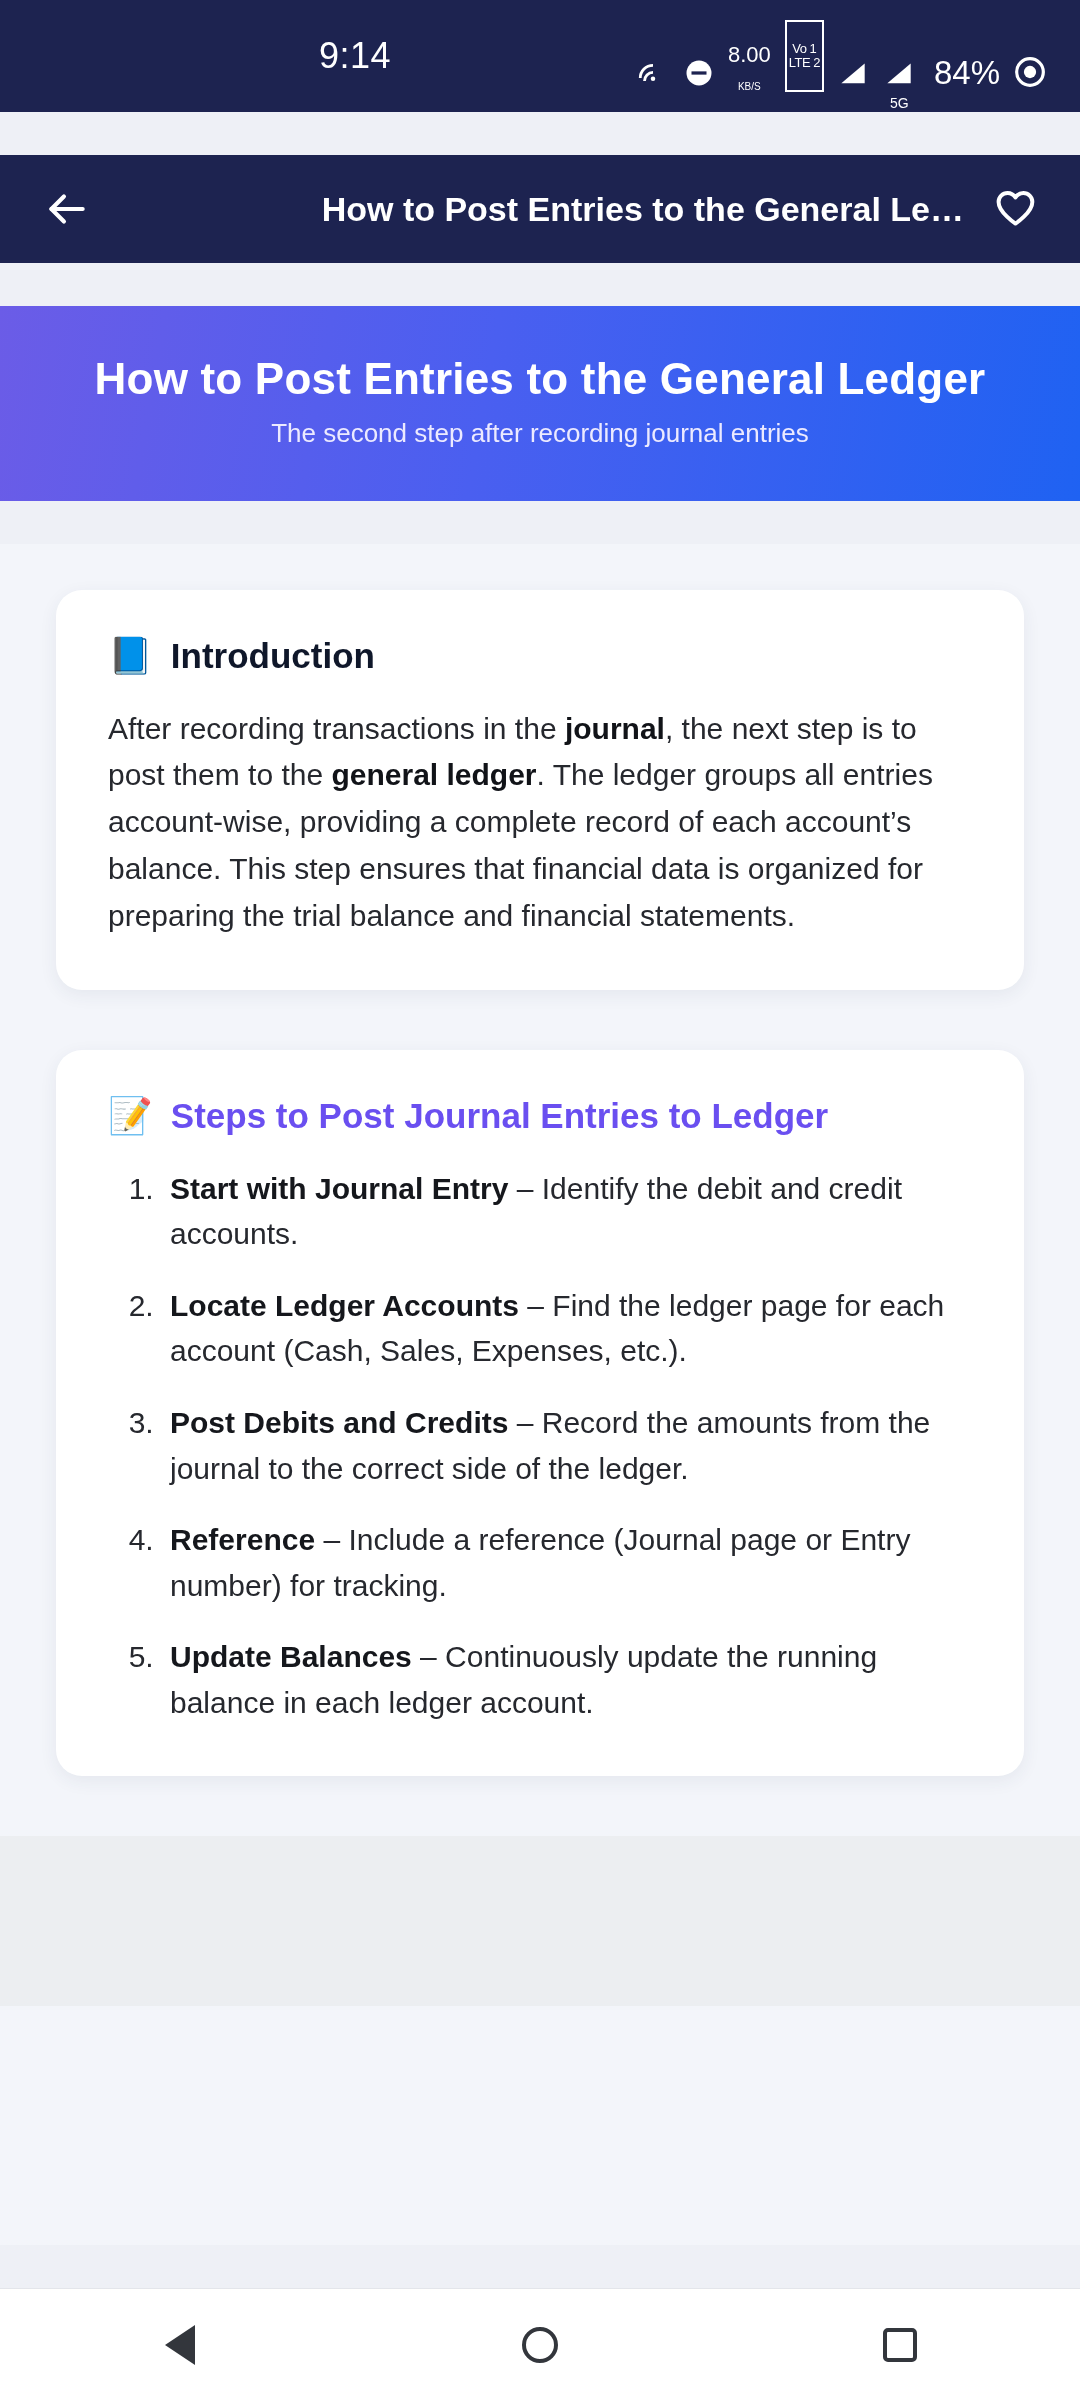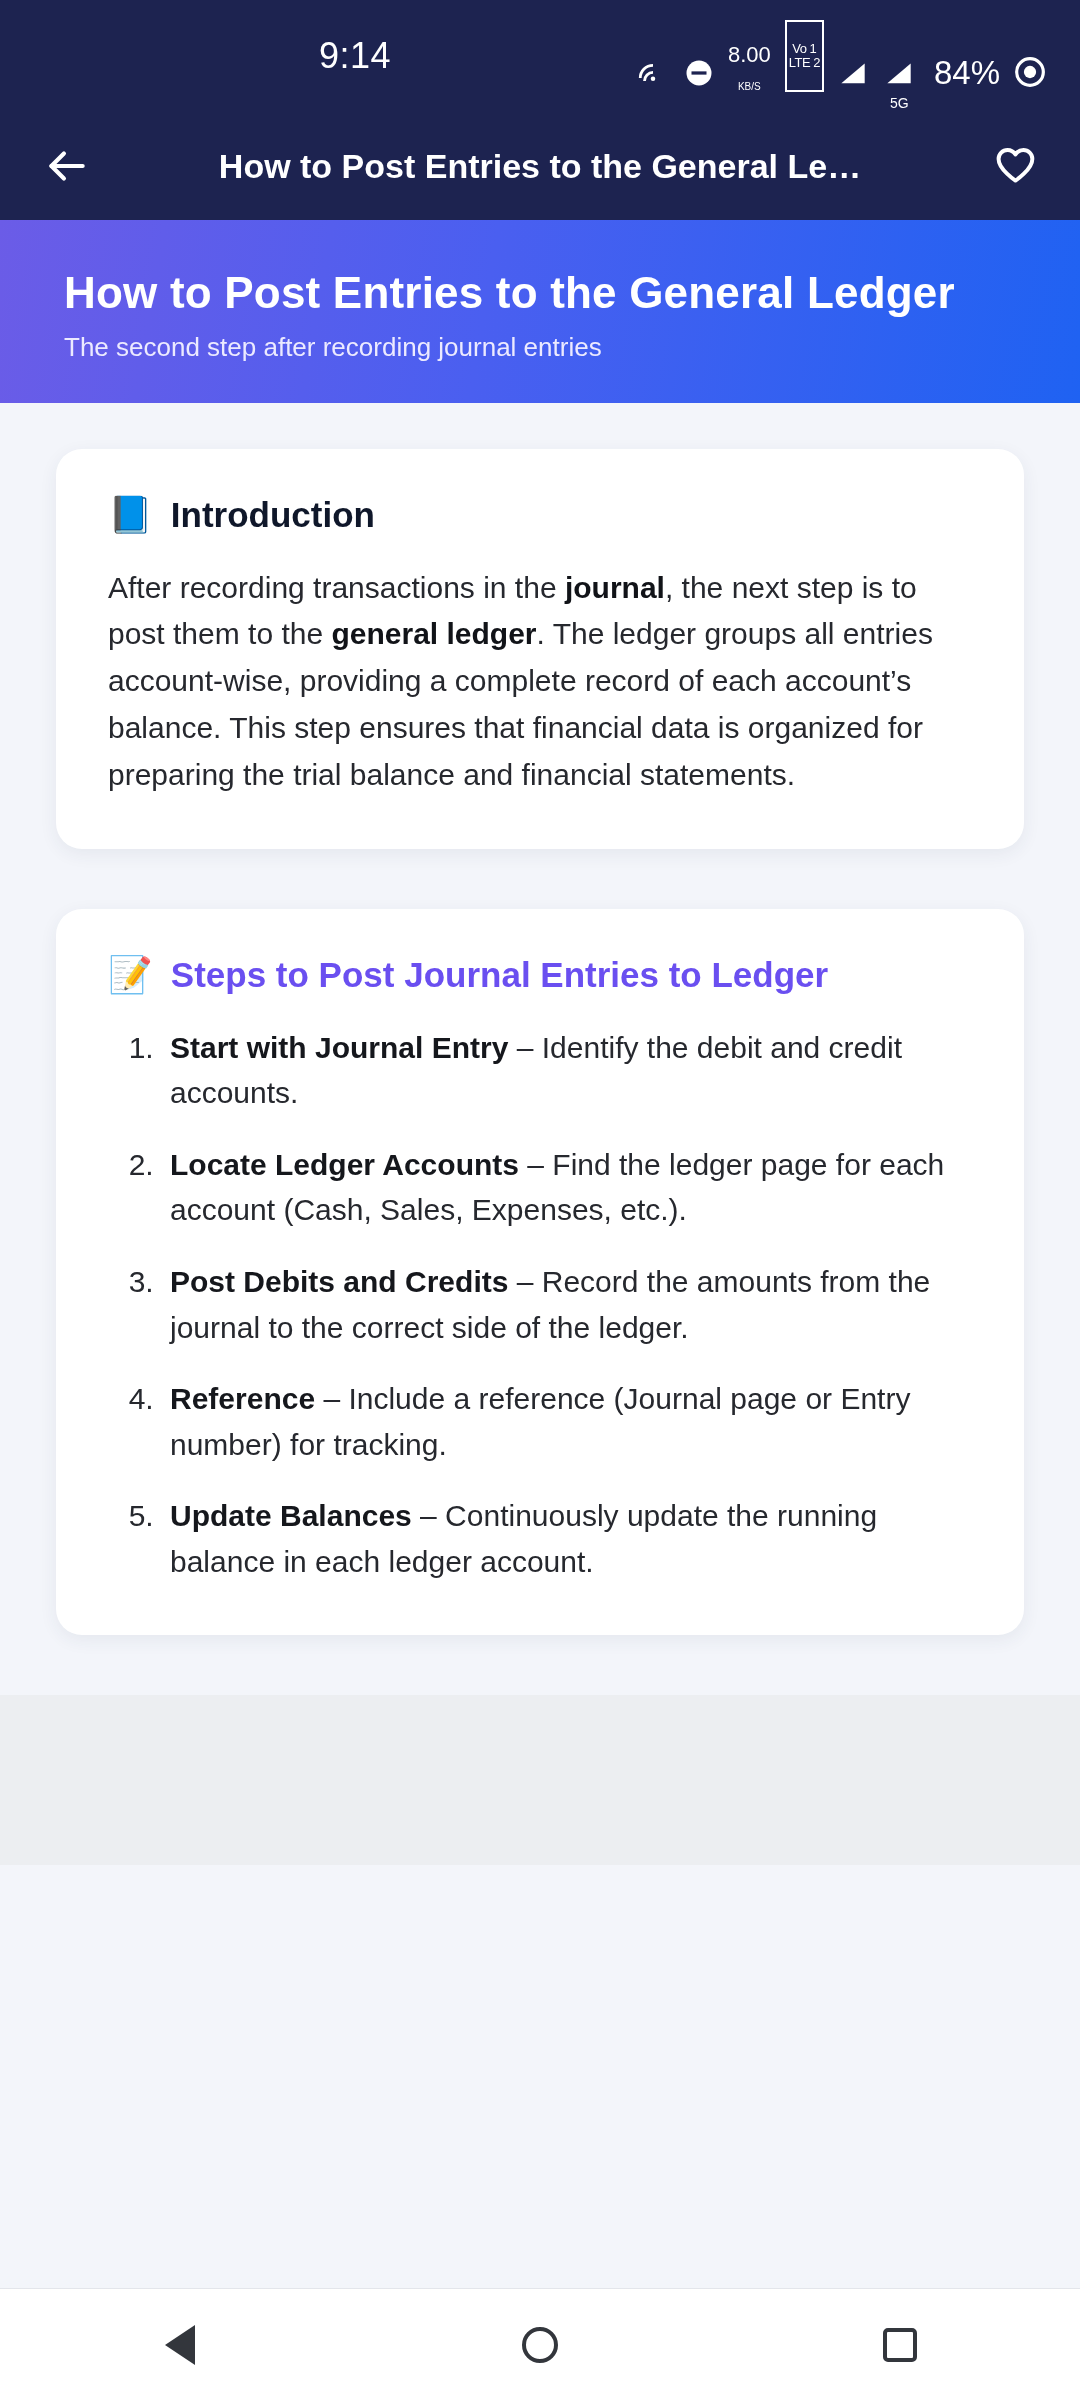--- a/index.html
+++ b/index.html
@@ -10,20 +10,21 @@
     background: #f1f3f8;
     overflow: hidden;
   }
   .phone {
     position: relative;
     width: 1080px;
     height: 2400px;
     display: flex;
     flex-direction: column;
     background: #eef0f6;
+    gap: 43px;
   }
 
   
   .statusbar {
     height: 112px;
     background: #1d2350;
     display: flex;
     align-items: center;
     color: #ffffff;
     padding: 0 34px;
@@ -68,41 +69,41 @@
     height: 108px;
     background: #1d2350;
     display: flex;
     align-items: center;
     padding: 0 34px;
     color: #fff;
     flex: 0 0 auto;
   }
   .appbar-title {
     flex: 1;
-    text-align: center;
+    text-align: right;
     font-size: 34px;
     font-weight: bold;
     white-space: nowrap;
     overflow: hidden;
     text-overflow: ellipsis;
     padding: 0 18px;
   }
   .icon-btn {
     width: 64px;
     height: 64px;
     display: flex;
     align-items: center;
     justify-content: center;
   }
 
   
   .hero {
     background: linear-gradient(100deg, #6b5ce7 0%, #4a5ff0 45%, #1f62f2 100%);
-    padding: 46px 64px 40px;
-    text-align: left;
+    padding: 46px 64px 52px;
+    text-align: center;
     color: #fff;
     flex: 0 0 auto;
   }
   .hero h1 {
     font-size: 44px;
     line-height: 1.22;
     font-weight: bold;
     letter-spacing: .2px;
   }
   .hero p {

